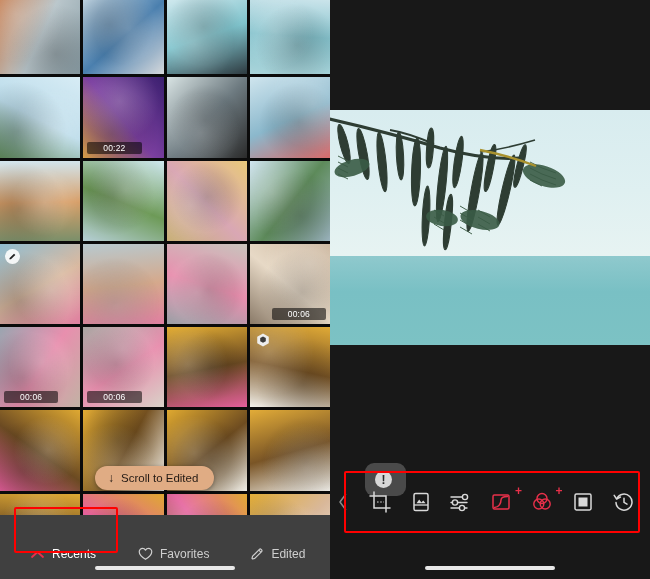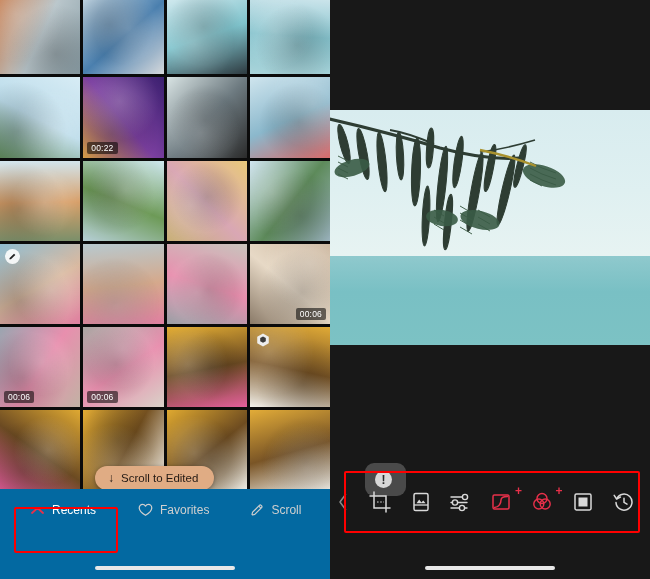--- a/index.html
+++ b/index.html
@@ -22,21 +22,21 @@
   .cell {
     position:relative; width:100%; padding-top:100%;
     overflow:hidden; background:#222;
   }
   .cell .art { position:absolute; inset:0; }
 
   .badge-dur {
     position:absolute; left:4px; bottom:4px;
     background:rgba(0,0,0,0.55);
     color:#fff; font-size:8.5px; letter-spacing:0.2px;
-    padding:1px 4px; border-radius:2px;
+    padding:1px 16px; border-radius:2px;
     font-family:"Liberation Sans", sans-serif;
   }
   .badge-dur.right { left:auto; right:4px; }
   .badge-edit {
     position:absolute; left:5px; top:5px;
     width:15px; height:15px; border-radius:50%;
     background:rgba(255,255,255,0.88);
     display:flex; align-items:center; justify-content:center;
   }
   .badge-burst {
@@ -51,23 +51,23 @@
     display:flex; align-items:center; gap:7px;
     background:#e0ac84; color:#231a14;
     border-radius:16px; padding:6px 16px 6px 13px;
     font-size:11.5px; font-weight:500;
     box-shadow:0 1px 4px rgba(0,0,0,0.35);
   }
   #scroll-pill .arrow { font-size:12px; line-height:1; }
 
   
   #left-tabbar {
-    position:absolute; left:0; bottom:0; width:330px; height:90px;
-    background:#0369a1;
-    display:flex; align-items:flex-start; padding-top:14px;
+    position:absolute; left:0; bottom:0; width:330px; height:64px;
+    background:#404040;
+    display:flex; align-items:center; padding-top:14px;
   }
   .ltab {
     display:flex; align-items:center; gap:7px;
     color:#cfcfcf; font-size:12px;
   }
   .ltab.first { margin-left:30px; }
   .ltab.second { margin-left:42px; }
   .ltab.third { margin-left:41px; }
   .ltab.active { color:#ffffff; }
   .ltab .ico { display:flex; align-items:center; }
@@ -317,21 +317,21 @@
         <span>Favorites</span>
       </div>
 
       <div class="ltab third">
         <span class="ico">
           <svg width="14" height="14" viewBox="0 0 14 14">
               <path d="M2 11.4 L2.6 9.2 L9.4 2.4 C9.9 1.9 10.6 1.9 11.1 2.4 L11.6 2.9 C12.1 3.4 12.1 4.1 11.6 4.6 L4.8 11.4 L2.6 12 Z" fill="none" stroke="#cfcfcf" stroke-width="1.2" stroke-linejoin="round"></path>
               <path d="M8.8 3.2 L10.8 5.2" stroke="#cfcfcf" stroke-width="1.1"></path>
             </svg>
         </span>
-        <span>Scroll</span>
+        <span>Edited</span>
       </div>
     </div>
 
     <div id="anno-recents"></div>
     <div id="home-left"></div>
   </div>
 
   <div id="right-panel">
 
     <div id="preview">

